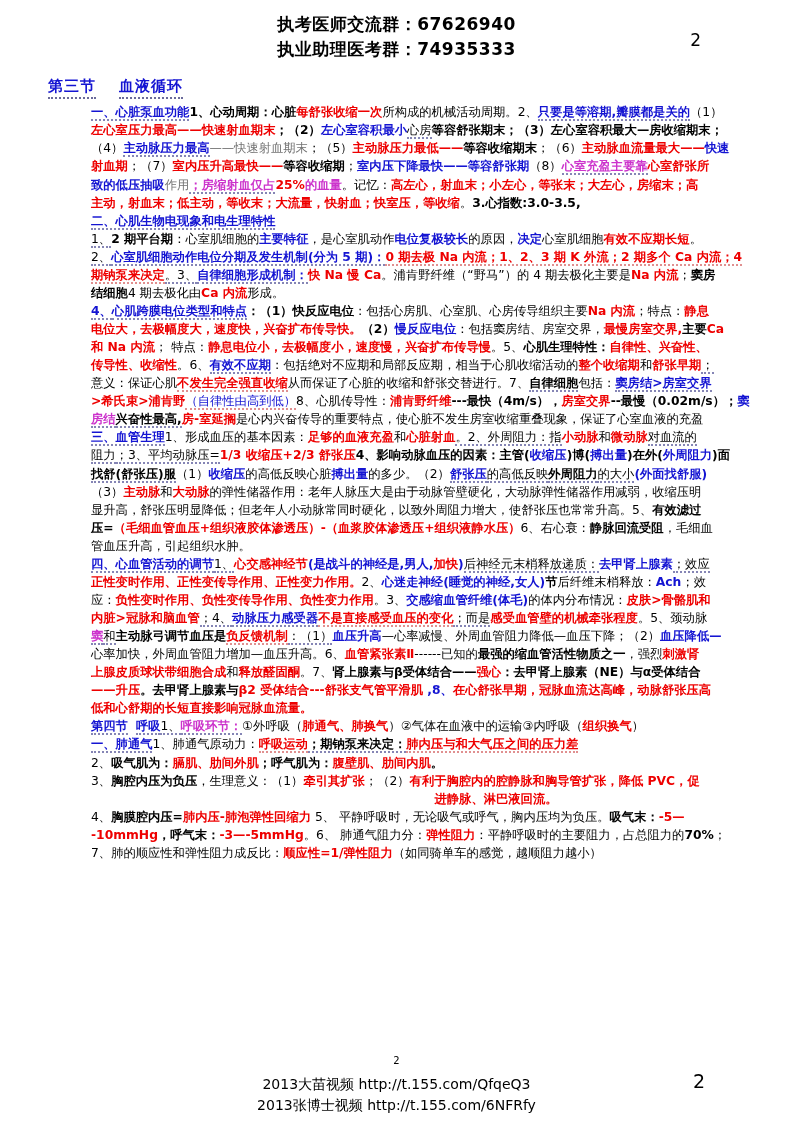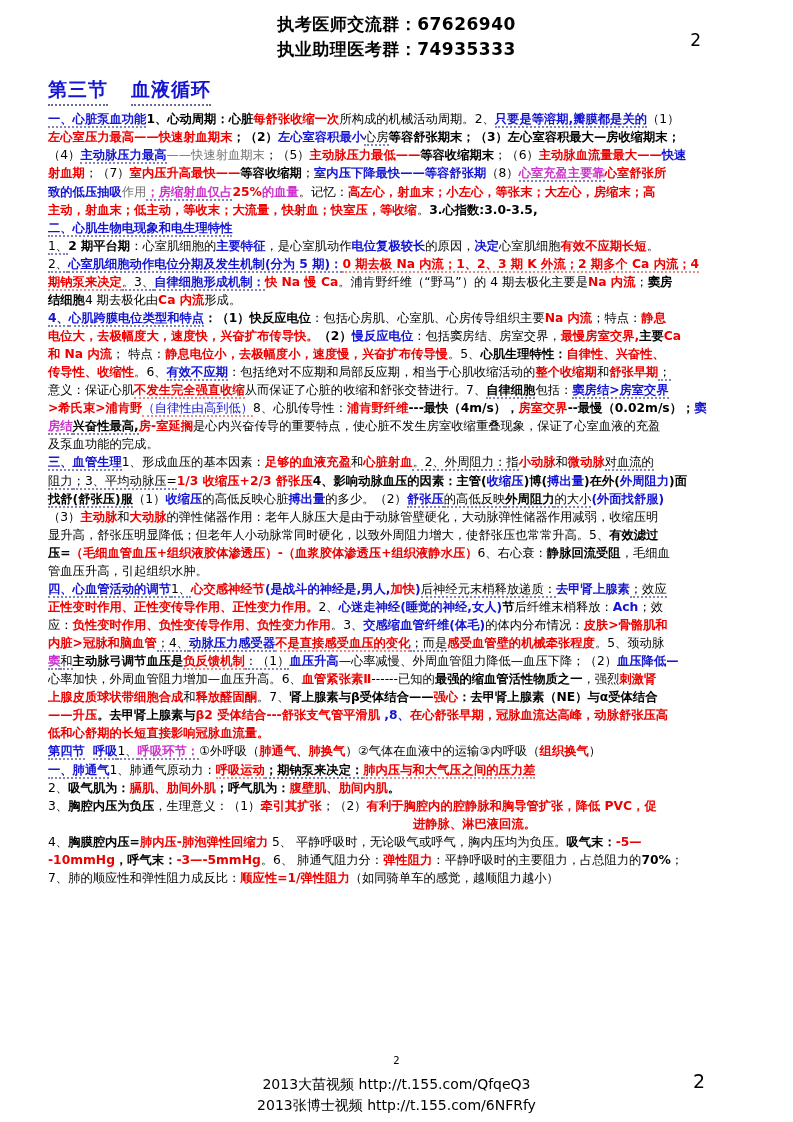--- a/index.html
+++ b/index.html
@@ -41,38 +41,39 @@
     right: 92px;
     top: 30px;
     font-size: 17px;
     font-weight: normal;
     color: #000;
   }
 
   
   .sec-title {
     margin: 16px 0 4px 48px;
-    font-size: 19px;
+    font-size: 15px;
     font-weight: bold;
     color: #1414d2;
     letter-spacing: 1px;
     display: inline-block;
   }
   .dotted {
     border-bottom: 2px dotted #6a6a9a;
     padding-bottom: 1px;
   }
 
   
   .body {
-    padding: 0 12px 0 48px;
+    padding: 0 12px 0 64px;
     font-size: 12.3px;
     line-height: 1.47;
     text-align: justify;
     color: #000;
+    margin-left: 27px;
   }
   .body p {
     margin: 0;
     padding: 0;
   }
   .para {
     margin: 0 0 1px 0;
   }
   .rb  { color: #ee0000; font-weight: bold; }
   .b   { color: #1414d2; }
@@ -163,21 +164,20 @@
     <p class="para"><span class="rb">和 Na 内流</span><span>；  特点：</span><span class="rb">静息电位小，去极幅度小，速度慢，兴奋扩布传导慢</span><span>。5、</span><span class="k">心肌生理特性：</span><span class="rb">自律性、兴奋性、</span></p>
 
     <p class="para"><span class="rb">传导性、收缩性</span><span>。6、</span><span class="bb dt">有效不应期</span><span>：包括绝对不应期和局部反应期，相当于心肌收缩活动的</span><span class="rb">整个收缩期</span><span>和</span><span class="rb">舒张早期</span><span class="dt">；</span></p>
 
     <p class="para"><span>意义：保证心肌</span><span class="rb dtr">不发生完全强直收缩</span><span>从而保证了心脏的收缩和舒张交替进行。7、</span><span class="k dt">自律细胞</span><span>包括：</span><span class="bb dt">窦房结&gt;房室交界</span></p>
 
     <p class="para"><span class="rb">&gt;希氏束&gt;浦肯野</span><span class="b dtr">（自律性由高到低）</span><span>8、心肌传导性：</span><span class="rb">浦肯野纤维</span><span class="k">---最快（4m/s），</span><span class="rb">房室交界</span><span class="k">--最慢（0.02m/s）；</span><span class="bb">窦</span></p>
 
     <p class="para"><span class="mb dt">房结</span><span class="k dt">兴奋性最高,</span><span class="rb">房-室延搁</span><span>是心内兴奋传导的重要特点，使心脏不发生房室收缩重叠现象，保证了心室血液的充盈</span></p>
 
-    <p class="para"><span>及泵血功能的完成。</span></p>
 
     <p class="para"><span class="bb dt">三、血管生理</span><span>1、形成血压的基本因素：</span><span class="rb">足够的血液充盈</span><span>和</span><span class="rb">心脏射血</span><span class="dt">。2、外周阻力：指</span><span class="rb">小动脉</span><span>和</span><span class="rb">微动脉</span><span class="dt">对血流的</span></p>
 
     <p class="para"><span class="dt">阻力</span><span class="dt">；3、平均动脉压=</span><span class="rb">1/3 收缩压</span><span class="rb">+</span><span class="rb">2/3 舒张压</span><span class="k">4、影响动脉血压的因素：主管(</span><span class="bb">收缩压</span><span class="k">)博(</span><span class="bb">搏出量</span><span class="k">)在外(</span><span class="bb">外周阻力</span><span class="k">)面</span></p>
 
     <p class="para"><span class="k dt">找舒(舒张压)服</span><span>（1）</span><span class="bb">收缩压</span><span>的高低反映心脏</span><span class="bb">搏出量</span><span>的多少。（2）</span><span class="bb dt">舒张压</span><span class="dt">的高低反映</span><span class="k dt">外周阻力</span><span class="dt">的大小</span><span class="bb">(外面找舒服)</span></p>
 
     <p class="para"><span>（3）</span><span class="rb">主动脉</span><span>和</span><span class="rb">大动脉</span><span>的弹性储器作用：老年人脉压大是由于动脉管壁硬化，大动脉弹性储器作用减弱，收缩压明</span></p>
 
     <p class="para"><span>显升高，舒张压明显降低；但老年人小动脉常同时硬化，以致外周阻力增大，使舒张压也常常升高。5、</span><span class="k">有效滤过</span></p>

